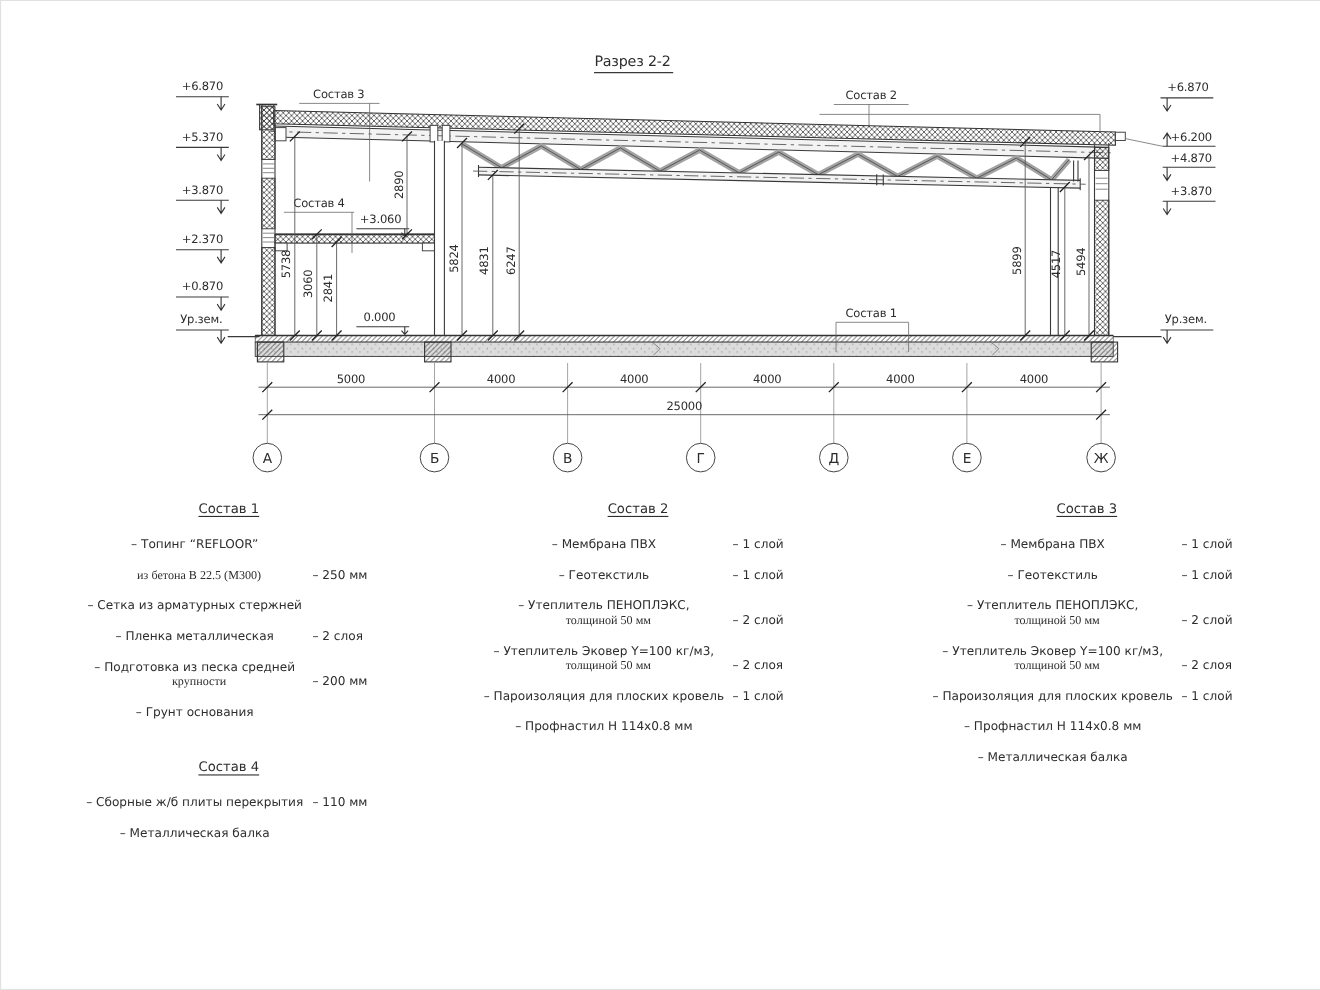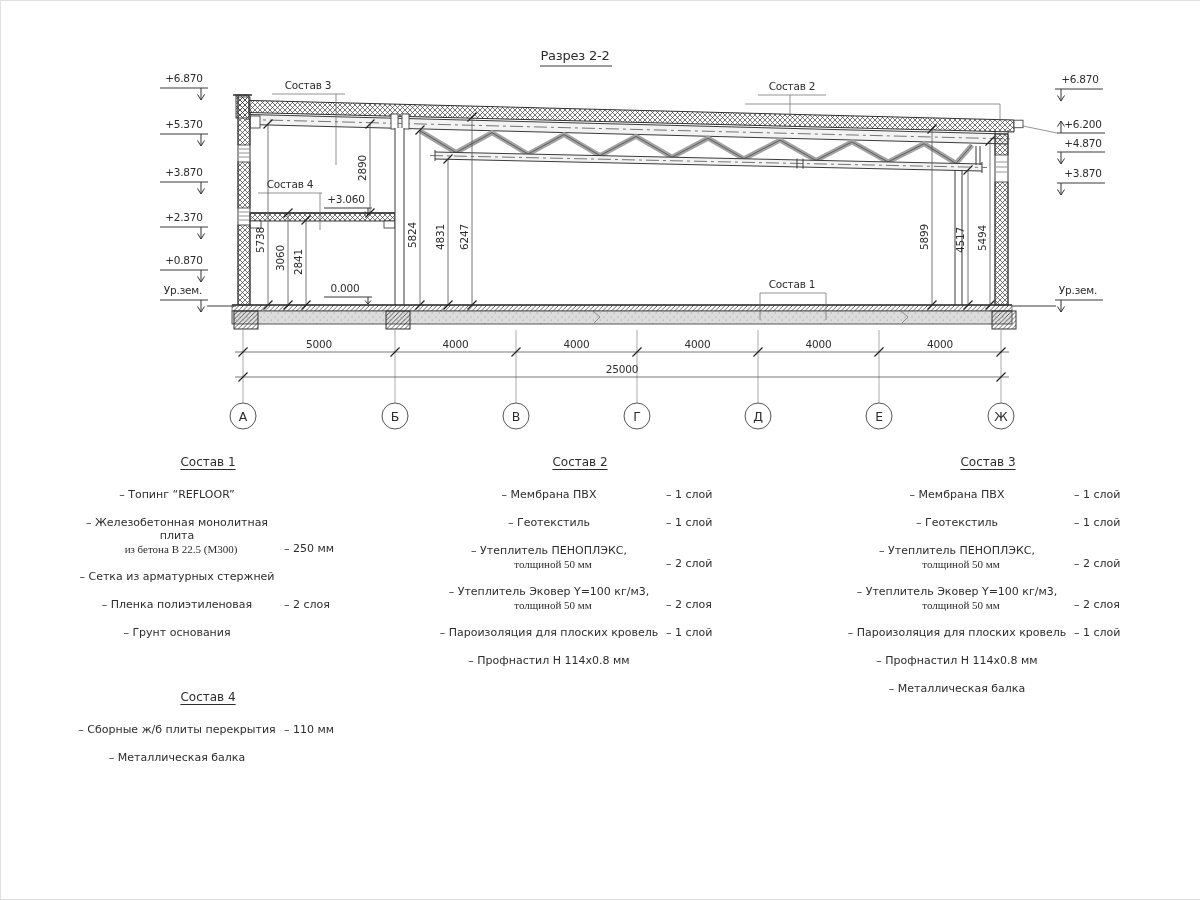--- a/index.html
+++ b/index.html
@@ -267,38 +267,44 @@
   <h3>Состав 1</h3>
   <div class="row">
         <div class="nm">
           <div>– Топинг “REFLOOR”</div>
           <div class="l2"></div>
         </div>
         <div class="val"></div>
       </div>
   <div class="row">
         <div class="nm">
-          <div>– Железобетонная  монолитная плита</div>
           <div class="l2">из бетона В 22.5 (М300)</div>
         </div>
         <div class="val">– 250 мм</div>
       </div>
   <div class="row g">
         <div class="nm">
           <div>– Сетка из арматурных стержней</div>
           <div class="l2"></div>
         </div>
         <div class="val"></div>
       </div>
   <div class="row">
         <div class="nm">
-          <div>– Пленка полиэтиленовая</div>
+          <div>– Пленка металлическая</div>
           <div class="l2"></div>
         </div>
         <div class="val">–  2 слоя</div>
+      </div>
+  <div class="row">
+        <div class="nm">
+          <div>– Подготовка из песка средней</div>
+          <div class="l2">крупности</div>
+        </div>
+        <div class="val">– 200 мм</div>
       </div>
   <div class="row">
         <div class="nm">
           <div>– Грунт основания</div>
           <div class="l2"></div>
         </div>
         <div class="val"></div>
       </div>
 </section>
 

